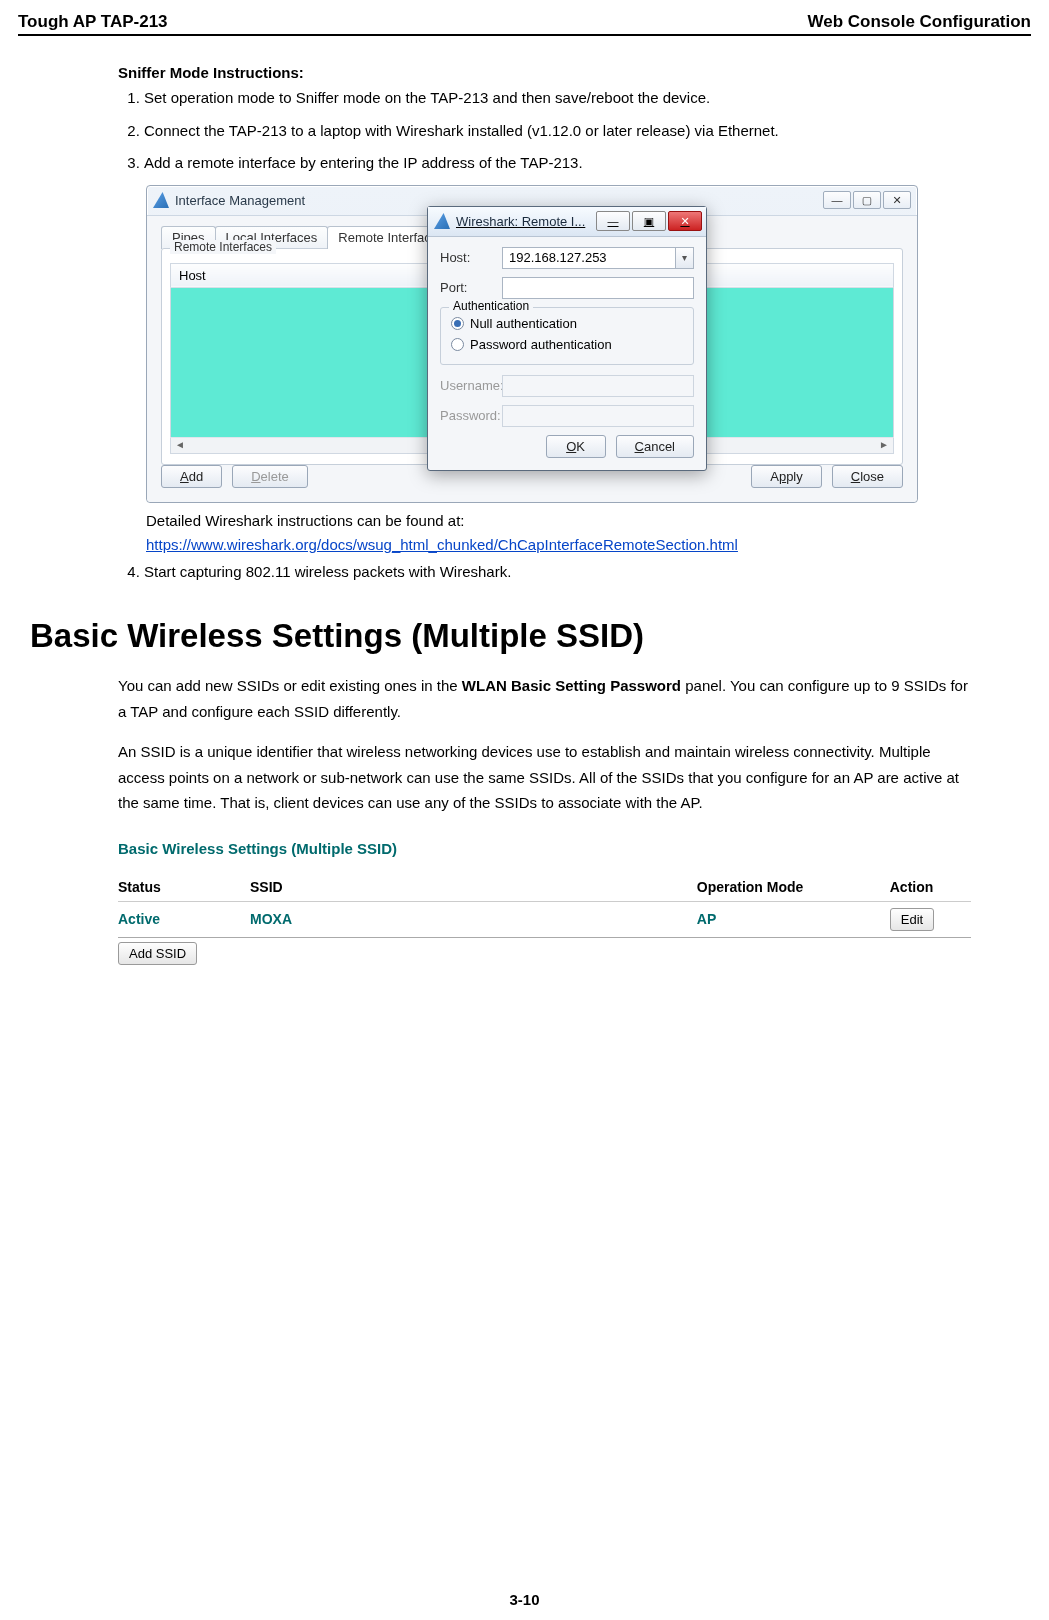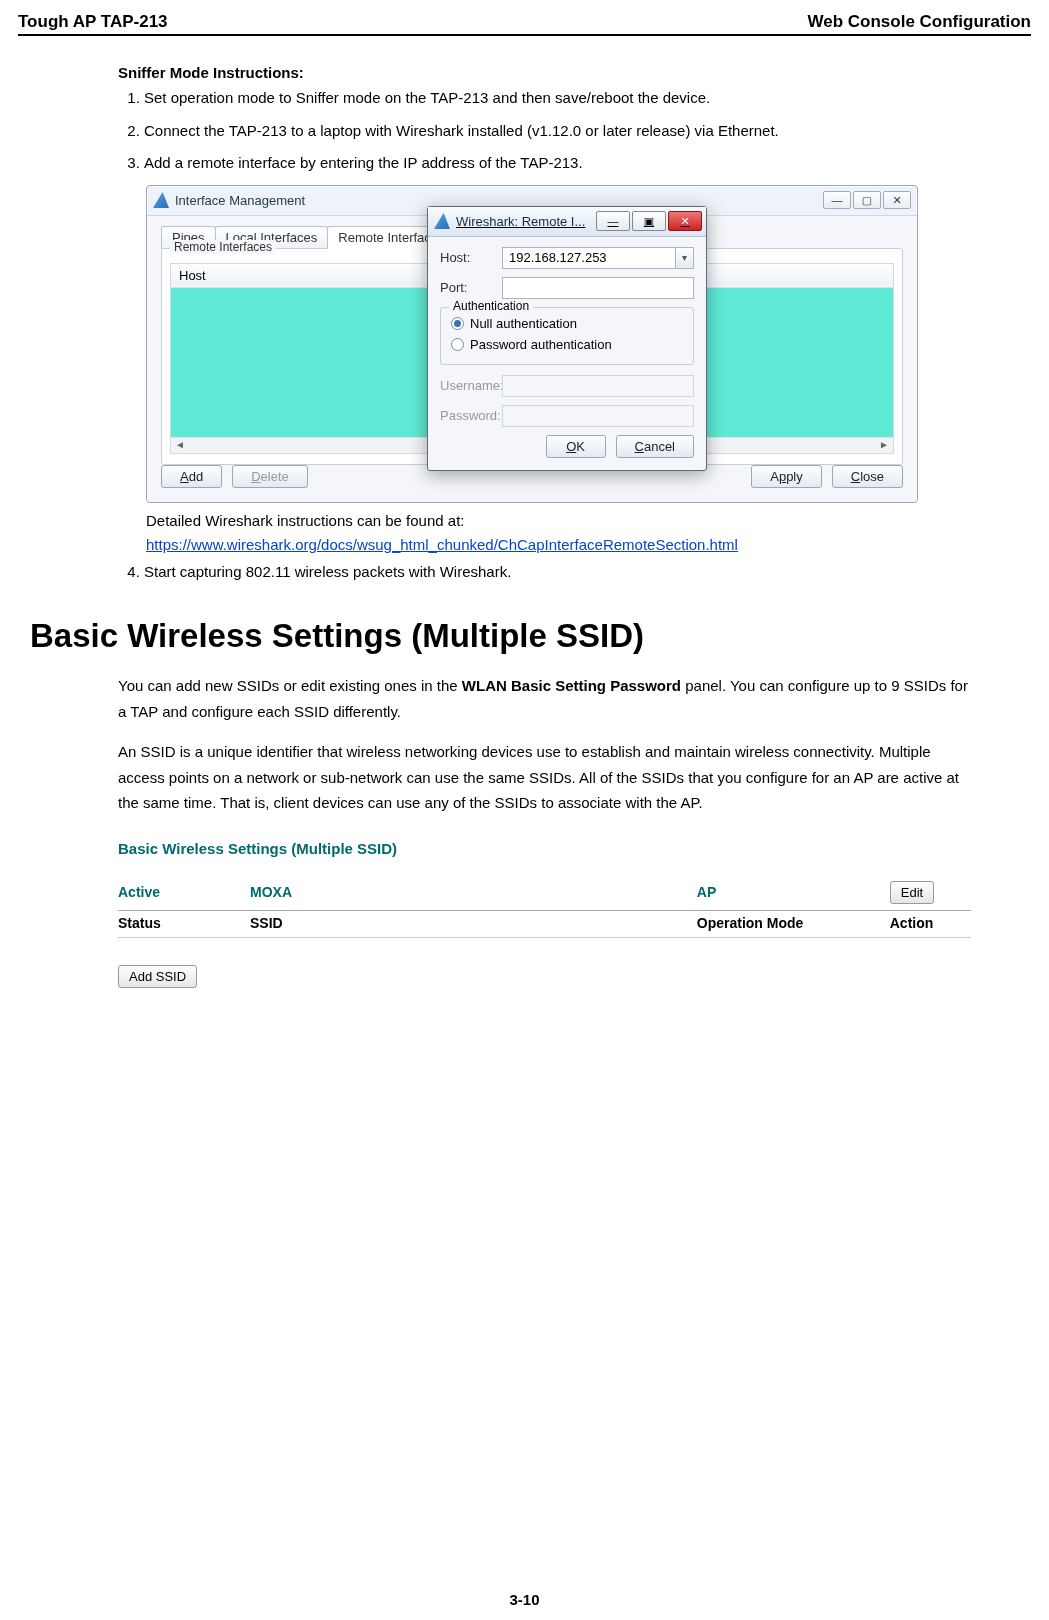--- a/index.html
+++ b/index.html
@@ -232,21 +232,21 @@
   .col-op { width: 190px; }
   .col-action { width: 80px; }
   .editbtn, .addssidbtn {
     border: 1px solid #9a9a9a;
     background: linear-gradient(#fefefe,#e6e6e6);
     border-radius: 3px;
     padding: 3px 10px;
     font-size: 13px;
     display: inline-block;
   }
-  .addssid-row { margin-top: 27px; }
+  .addssid-row { margin-top: 4px; }
   .page-num {
     position: absolute;
     bottom: 12px;
     left: 0; right: 0;
     text-align: center;
     font-weight: bold;
   }
   .u { text-decoration: underline; }
 </style>
 </head>
@@ -374,30 +374,30 @@
     <p class="para">
       <span>You can add new SSIDs or edit existing ones in the </span><b>WLAN Basic Setting Password</b><span> panel. You can configure up to 9 SSIDs for a TAP and configure each SSID differently.</span>
     </p>
     <p class="para">An SSID is a unique identifier that wireless networking devices use to establish and maintain wireless connectivity. Multiple access points on a network or sub-network can use the same SSIDs. All of the SSIDs that you configure for an AP are active at the same time. That is, client devices can use any of the SSIDs to associate with the AP.</p>
 
     <div class="panel-title">Basic Wireless Settings (Multiple SSID)</div>
 
     <table class="ssid-table">
       <tbody>
           <tr>
+        <th class="col-status">Status</th>
+        <th class="col-ssid">SSID</th>
+        <th class="col-op">Operation Mode</th>
+        <th class="col-action">Action</th>
+      </tr>
+      <tr>
         <td class="teal">Active</td>
         <td class="teal">MOXA</td>
         <td class="teal">AP</td>
         <td><span class="editbtn">Edit</span></td>
-      </tr>
-      <tr>
-        <th class="col-status">Status</th>
-        <th class="col-ssid">SSID</th>
-        <th class="col-op">Operation Mode</th>
-        <th class="col-action">Action</th>
       </tr>
     </tbody>
       </table>
     <div class="addssid-row">
       <span class="addssidbtn">Add SSID</span>
     </div>
   </div>
 
   <div class="page-num">3-10</div>
 </div>

